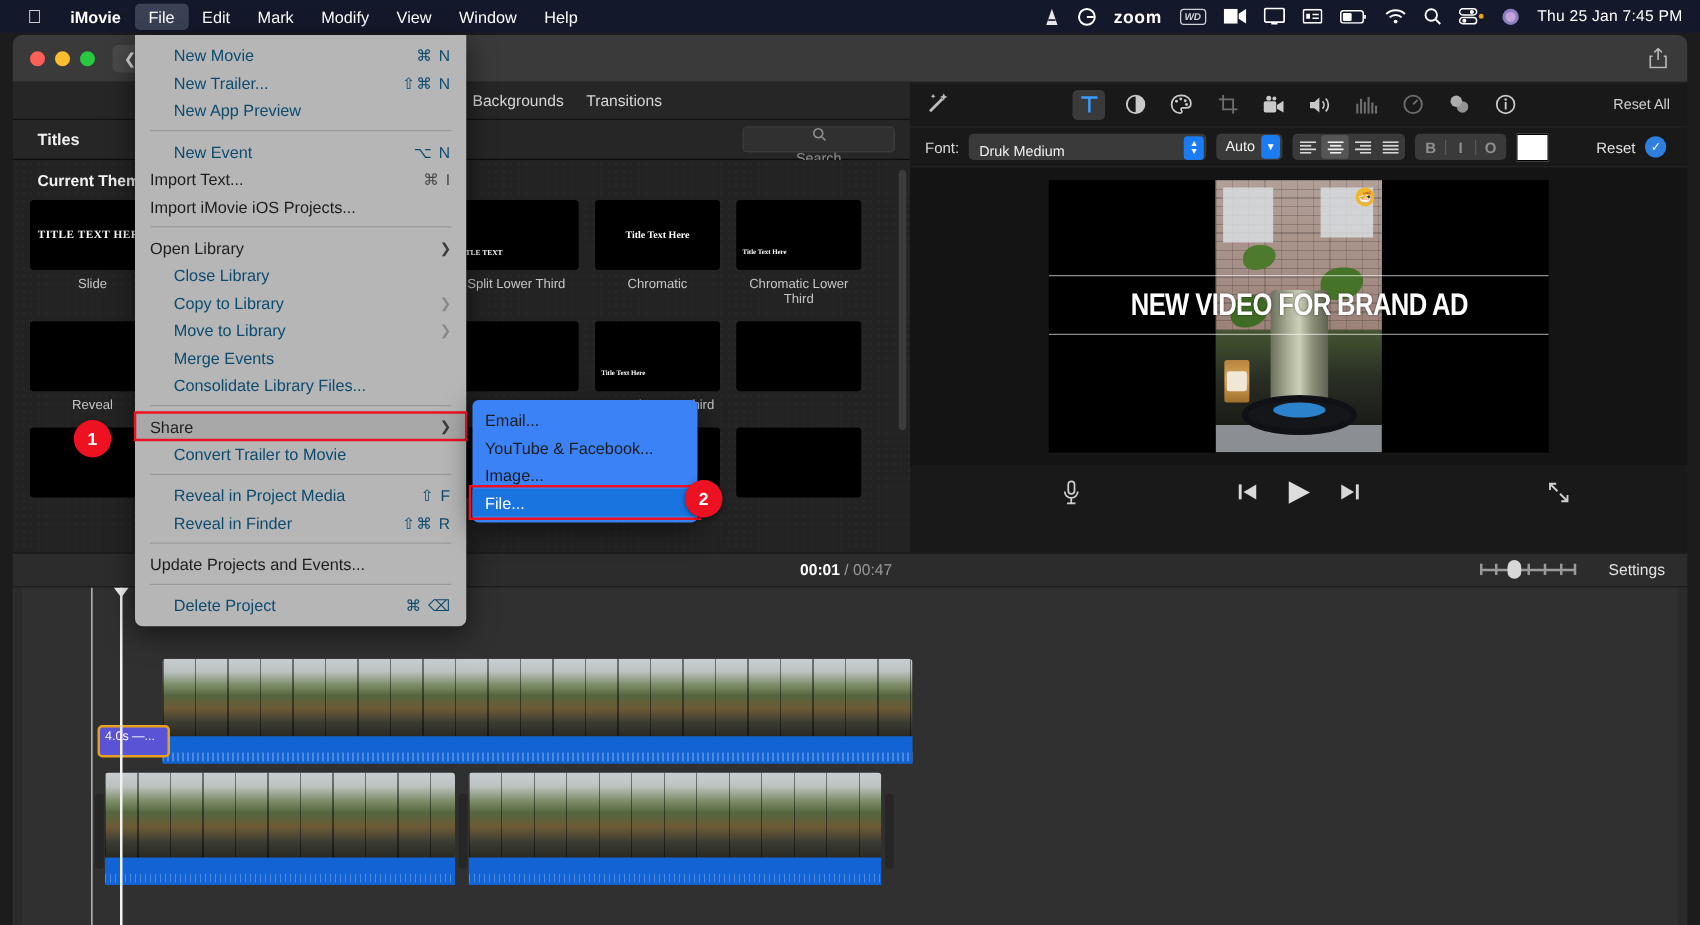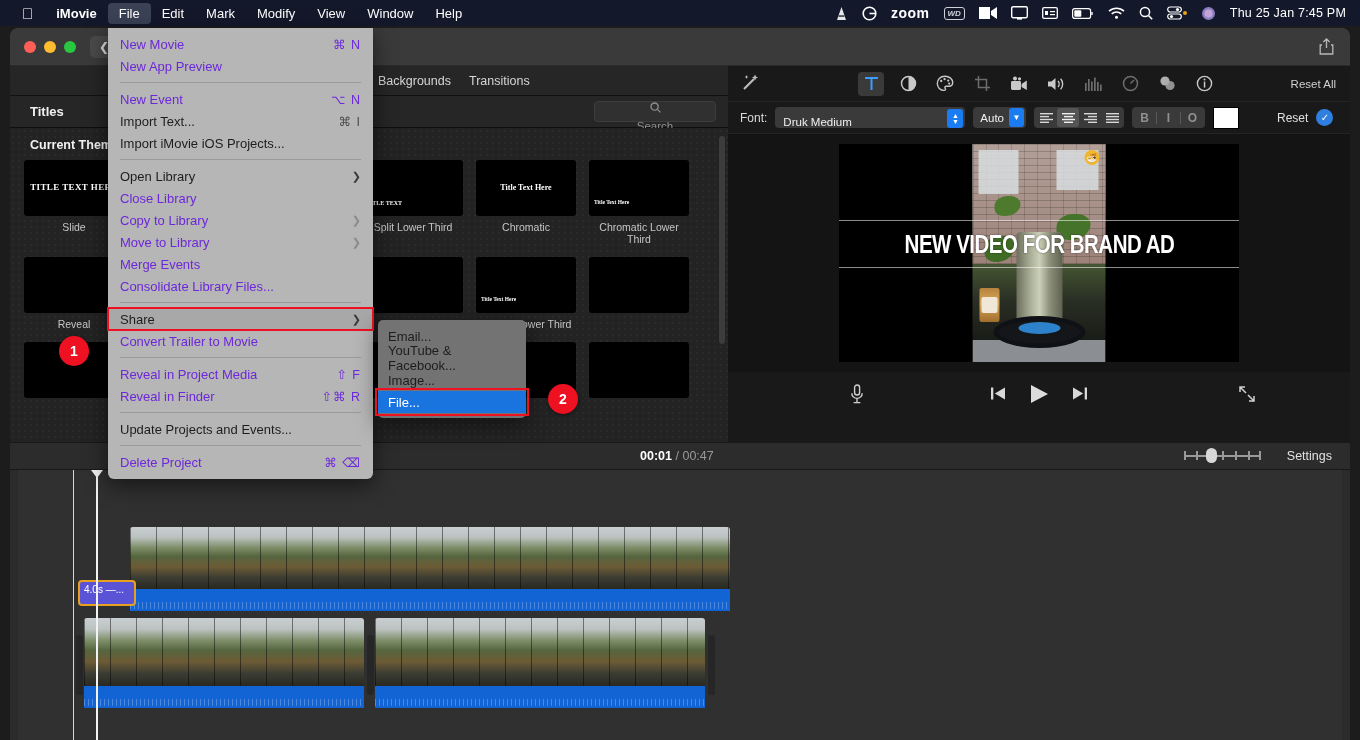--- a/index.html
+++ b/index.html
@@ -281,32 +281,32 @@
     background:#b6b6b6; border-radius:0 0 6px 6px;
     box-shadow:0 6px 22px rgba(0,0,0,.55);
     padding:5px 0 6px 0; z-index:80;
     font-size:13px; color:#1d1d1d;
   }
   #filemenu .row{
     height:22px; display:flex; align-items:center; padding:0 12px 0 12px;
     position:relative; white-space:nowrap;
   }
   #filemenu .row .lb{ flex:1; }
-  #filemenu .row.dim .lb,#filemenu .row.dim .sc{ color:#6d28d9;}
+  #filemenu .row.dim .lb,#filemenu .row.dim .sc{ color:#0c4a6e;margin-left:19px;}
   #filemenu .row .sc{ color:#4a4a4a; font-size:12.5px; letter-spacing:1px;}
   #filemenu .row .arrow{ font-size:11px; color:#3a3a3a; }
   #filemenu .row.dim .arrow{ color:#8a8a8a;}
   #filemenu .sep{ height:1px; background:#9a9a9a; margin:5px 12px; }
   #filemenu .row.hl{
     background:#a8a8a8; outline:2.5px solid #ee1122; outline-offset:-1px;
   }
 
   #submenu{
-    position:absolute; left:378px; top:320px; width:148px;
-    background:#737373; border-radius:5px; box-shadow:0 6px 22px rgba(0,0,0,.5);
+    position:absolute; left:378px; top:320px; width:180px;
+    background:#3b82f6; border-radius:5px; box-shadow:0 6px 22px rgba(0,0,0,.5);
     padding:5px 0; z-index:85; font-size:13px; color:#1d1d1d;
   }
   #submenu .row{ height:22px; display:flex; align-items:center; padding:0 10px; }
   #submenu .row.sel{ background:#1a74e0; color:#fff; outline:2.5px solid #ee1122; outline-offset:1px; }
 
   .badge{
     position:absolute; width:30px; height:30px; border-radius:50%;
     background:#ee1122; color:#fff; font-size:14px; font-weight:bold;
     display:flex; align-items:center; justify-content:center; z-index:95;
     box-shadow:0 1px 4px rgba(0,0,0,.5);
@@ -809,20 +809,24 @@
   </div>
 </div>
 
 <div id="filemenu">
 
   <div class="row dim">
     <span class="lb">New Movie</span>
     <span class="sc">⌘ N</span>
   </div>
   <div class="row dim">
+    <span class="lb">New Trailer...</span>
+    <span class="sc">⇧⌘ N</span>
+  </div>
+  <div class="row dim">
     <span class="lb">New App Preview</span>
   </div>
 
   <div class="sep"></div>
 
   <div class="row dim">
     <span class="lb">New Event</span>
     <span class="sc">⌥ N</span>
   </div>
   <div class="row">

